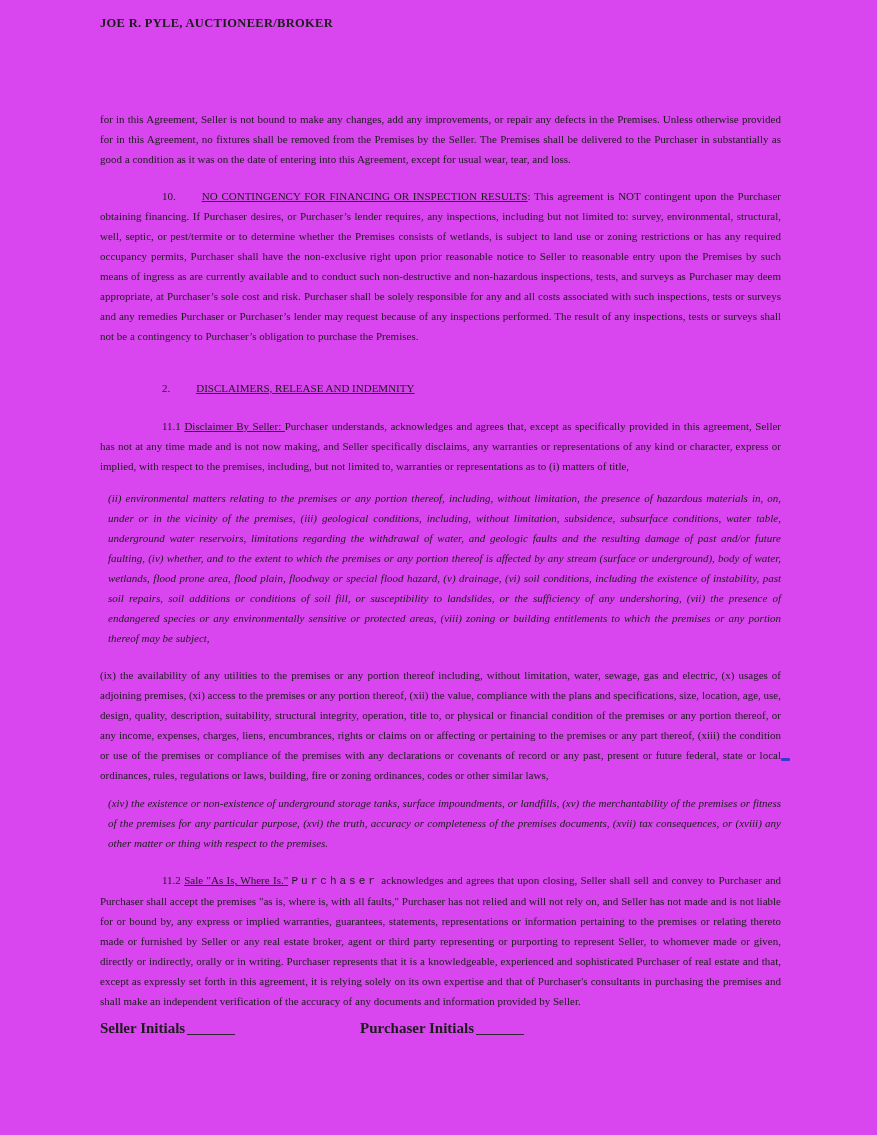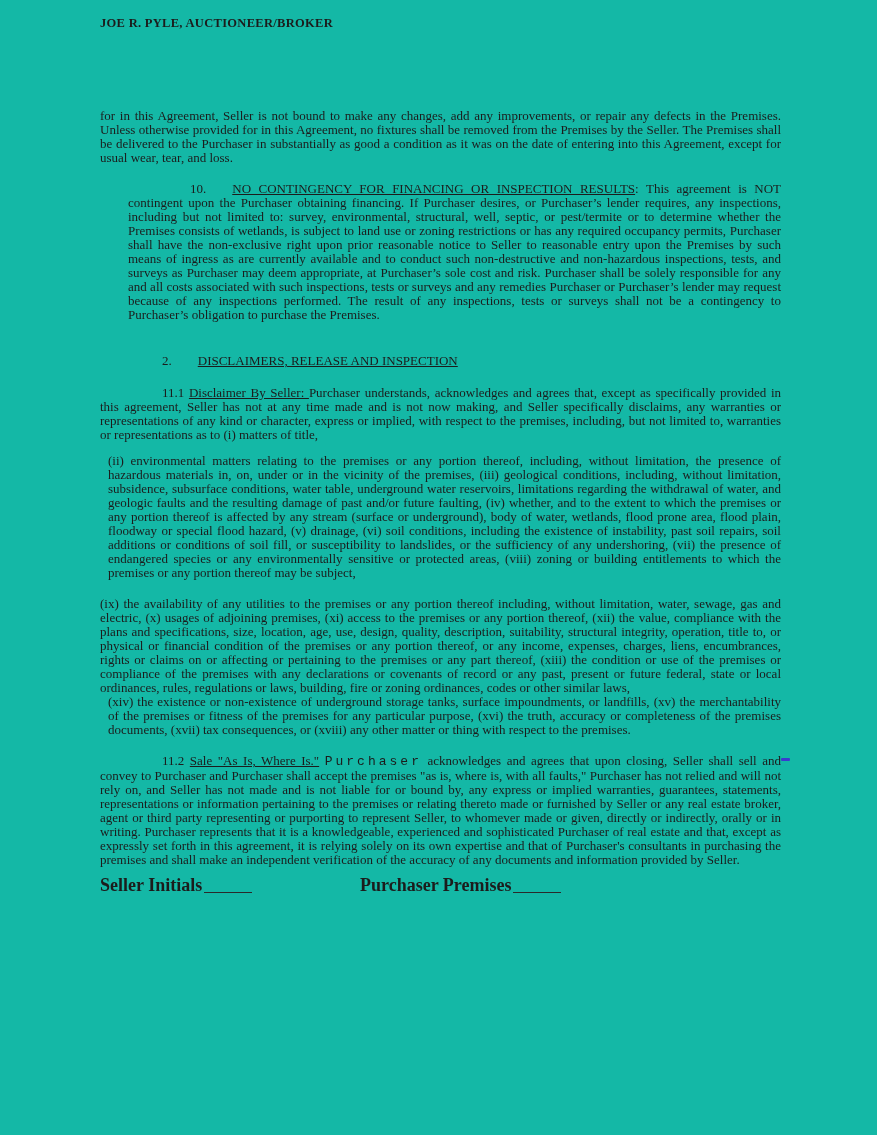--- a/index.html
+++ b/index.html
@@ -15,82 +15,82 @@
   }
   .header {
     position:absolute; left:100px; top:16px;
     font-size:12.5px; font-weight:bold; letter-spacing:0.3px;
     white-space:nowrap;
   }
   .content {
     position:absolute; left:100px; top:109px; width:681px;
   }
   .para {
-    font-size:13px; line-height:14px;
+    font-size:11px; line-height:20px;
     text-align:justify;
     text-justify:inter-word;
   }
   .indent { text-indent:62px; }
-  .hang { padding-left:8px; }
+  .hang { padding-left:8px;font-style:italic; }
   .mb0 { margin-bottom:12px; }
-  .mb2 { margin-bottom:0; }
+  .mb2 { margin-bottom:8px; }
   .mb8 { margin-bottom:8px; }
   .mb17 { margin-bottom:17px; }
   .mb18 { margin-bottom:18px; }
-  .mb32 { margin-bottom:32px;margin-left:28px; }
+  .mb32 { margin-bottom:32px; }
   .u { text-decoration:underline; }
   .sp { letter-spacing:3px;font-family:Liberation Mono, monospace; }
   .tab { display:inline-block; }
   .initials-row {
     position:relative;
     margin-top:1px;
     height:22px;
-    font-size:18px; font-weight:bold;
+    font-size:15px; font-weight:bold;
   }
   .initials-group { position:absolute; top:0; white-space:nowrap; }
   .ig-seller { left:0; }
   .ig-purchaser { left:260px; }
   .blank {
     display:inline-block; width:48px; height:13px;
     border-bottom:1.4px solid #2a2a2a;
     transform:translateY(2px);
     margin-left:2px;
   }
   .margin-mark {
     position:absolute; left:781px; top:758px;
     width:9px; height:2.6px;
     border-radius:1px;
   }
 </style>
 </head>
 <body>
 
-<div class="page" style="color: rgb(28, 28, 28); background: #14b8a6;">
+<div class="page" style="color: rgb(28, 28, 28); background: #d946ef;">
 
   <div class="header">JOE R. PYLE, AUCTIONEER/BROKER</div>
 
   <div class="content">
 
     <div>
         <div class="para mb17"><span class="">for in this Agreement, Seller is not bound to make any changes, add any improvements, or repair any defects in the Premises. Unless otherwise provided for in this Agreement, no fixtures shall be removed from the Premises by the Seller.  The Premises shall be delivered to the Purchaser in substantially as good a condition as it was on the date of entering into this Agreement, except for usual wear, tear, and loss.</span></div>
         <div class="para indent mb32"><span class="">10.</span><span class="tab" style="width: 26px;"></span><span class="u">NO CONTINGENCY FOR FINANCING OR INSPECTION RESULTS</span><span class="">: This agreement is NOT contingent upon the Purchaser obtaining financing. If Purchaser desires, or Purchaser’s lender requires, any inspections, including but not limited to: survey, environmental, structural, well, septic, or pest/termite or to determine whether the Premises consists of wetlands, is subject to land use or zoning restrictions or has any required occupancy permits, Purchaser shall have the non-exclusive right upon prior reasonable notice to Seller to reasonable entry upon the Premises by such means of ingress as are currently available and to conduct such non-destructive and non-hazardous inspections, tests, and surveys as Purchaser may deem appropriate, at Purchaser’s sole cost and risk. Purchaser shall be solely responsible for any and all costs associated with such inspections, tests or surveys and any remedies Purchaser or Purchaser’s lender may request because of any inspections performed. The result of any inspections, tests or surveys shall not be a contingency to Purchaser’s obligation to purchase the Premises.</span></div>
-        <div class="para indent mb18"><span class="">2.</span><span class="tab" style="width: 26px;"></span><span class="u">DISCLAIMERS, RELEASE AND INSPECTION</span></div>
+        <div class="para indent mb18"><span class="">2.</span><span class="tab" style="width: 26px;"></span><span class="u">DISCLAIMERS, RELEASE AND INDEMNITY</span></div>
         <div class="para indent mb0"><span class="">11.1 </span><span class="u">Disclaimer By Seller: </span><span class=""> Purchaser understands, acknowledges and agrees that, except as specifically provided in this agreement, Seller has not at any time made and is not now making, and Seller specifically disclaims, any warranties or representations of any kind or character, express or implied, with respect to the premises, including, but not limited to, warranties or representations as to (i) matters of title,</span></div>
         <div class="para hang mb17"><span class="">(ii) environmental matters relating to the premises or any portion thereof, including, without limitation, the presence of hazardous materials in, on, under or in the vicinity of the premises, (iii) geological conditions, including, without limitation, subsidence, subsurface conditions, water table, underground water reservoirs, limitations regarding the withdrawal of water, and geologic faults and the resulting damage of past and/or future faulting, (iv) whether, and to the extent to which the premises or any portion thereof is affected by any stream (surface or underground), body of water, wetlands, flood prone area, flood plain, floodway or special flood hazard, (v) drainage, (vi) soil conditions, including the existence of instability, past soil repairs, soil additions or conditions of soil fill, or susceptibility to landslides, or the sufficiency of any undershoring, (vii) the presence of endangered species or any environmentally sensitive or protected areas, (viii) zoning or building entitlements to which the premises or any portion thereof may be subject,</span></div>
         <div class="para mb2"><span class="">(ix) the availability of any utilities to the premises or any portion thereof including, without limitation, water, sewage, gas and electric, (x) usages of adjoining premises,  (xi) access to the premises or any portion thereof, (xii) the value, compliance with the plans and specifications, size, location, age, use, design, quality, description, suitability, structural integrity, operation, title to, or physical or financial condition of the premises or any portion thereof, or any income, expenses, charges, liens, encumbrances, rights or claims on or affecting or pertaining to the premises or any part thereof, (xiii) the condition or use of the premises or compliance of the premises with any declarations or covenants of record or any past, present or future federal, state or local ordinances, rules, regulations or laws, building, fire or zoning ordinances, codes or other similar laws,</span></div>
         <div class="para hang mb17"><span class="">(xiv) the existence or non-existence of underground storage tanks, surface impoundments, or landfills, (xv) the merchantability of the premises or fitness of the premises for any particular purpose, (xvi) the truth, accuracy or completeness of the premises documents, (xvii) tax consequences, or (xviii) any other matter or thing with respect to the premises.</span></div>
         <div class="para indent mb8"><span class="">11.2 </span><span class="u">Sale "As Is, Where Is."</span><span class=""> </span><span class="sp">Purchaser</span><span class=""> acknowledges and agrees that upon closing, Seller shall sell and convey to Purchaser and Purchaser shall accept the premises "as is, where is, with all faults," Purchaser has not relied and will not rely on, and Seller has not made and is not liable for or bound by, any express or implied warranties, guarantees, statements, representations or information pertaining to the premises or relating thereto made or furnished by Seller or any real estate broker, agent or third party representing or purporting to represent Seller, to whomever made or given, directly or indirectly, orally or in writing. Purchaser represents that it is a knowledgeable, experienced and sophisticated Purchaser of real estate and that, except as expressly set forth in this agreement, it is relying solely on its own expertise and that of Purchaser's consultants in purchasing the premises and shall make an independent verification of the accuracy of any documents and information provided by Seller.</span></div>
       </div>
 
     <div class="initials-row">
       <span class="initials-group ig-seller">
         <span>Seller Initials</span><span class="blank"></span>
       </span>
       <span class="initials-group ig-purchaser">
-        <span>Purchaser Premises</span><span class="blank"></span>
+        <span>Purchaser Initials</span><span class="blank"></span>
       </span>
     </div>
 
   </div>
 
   <div class="margin-mark" style="background: rgb(58, 58, 208);"></div>
 
 </div>
 
 </body></html>

